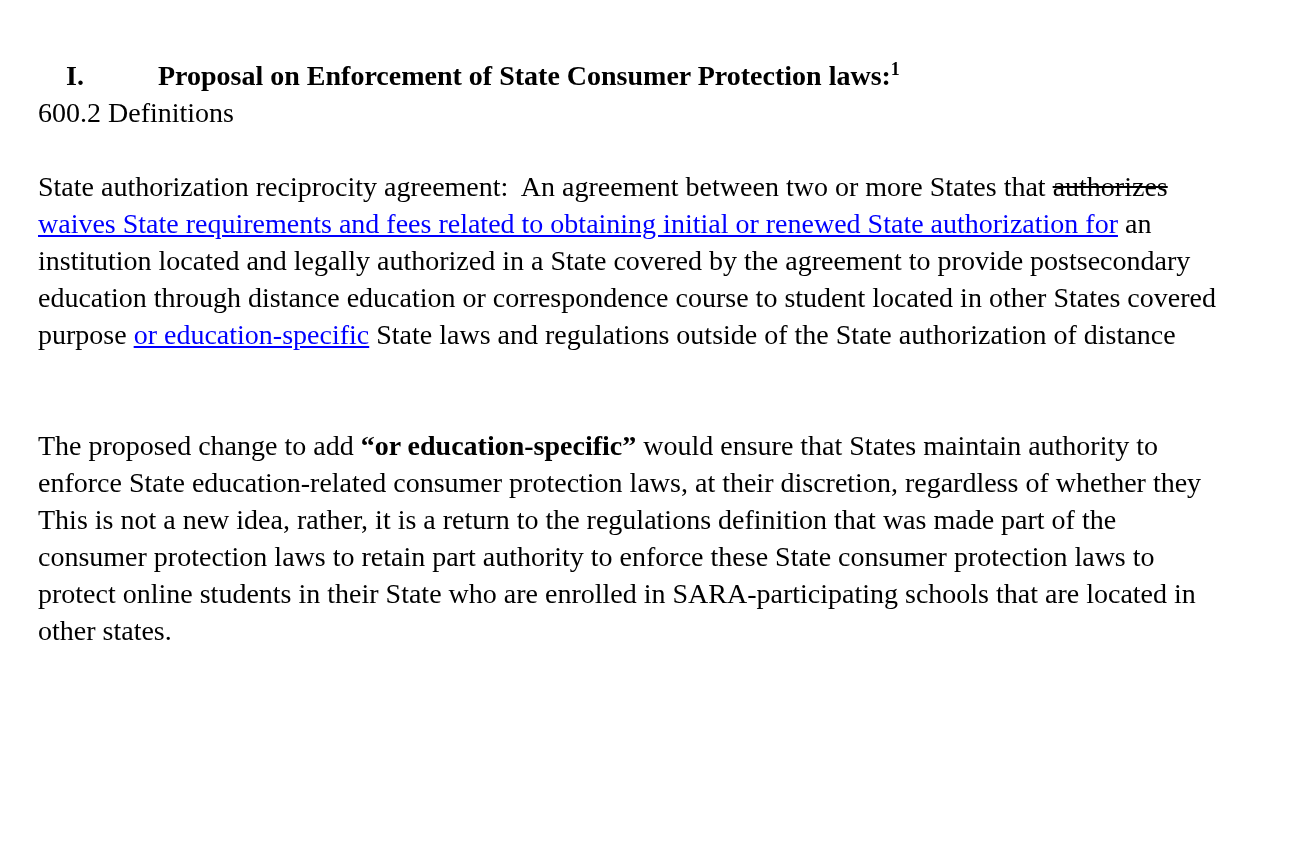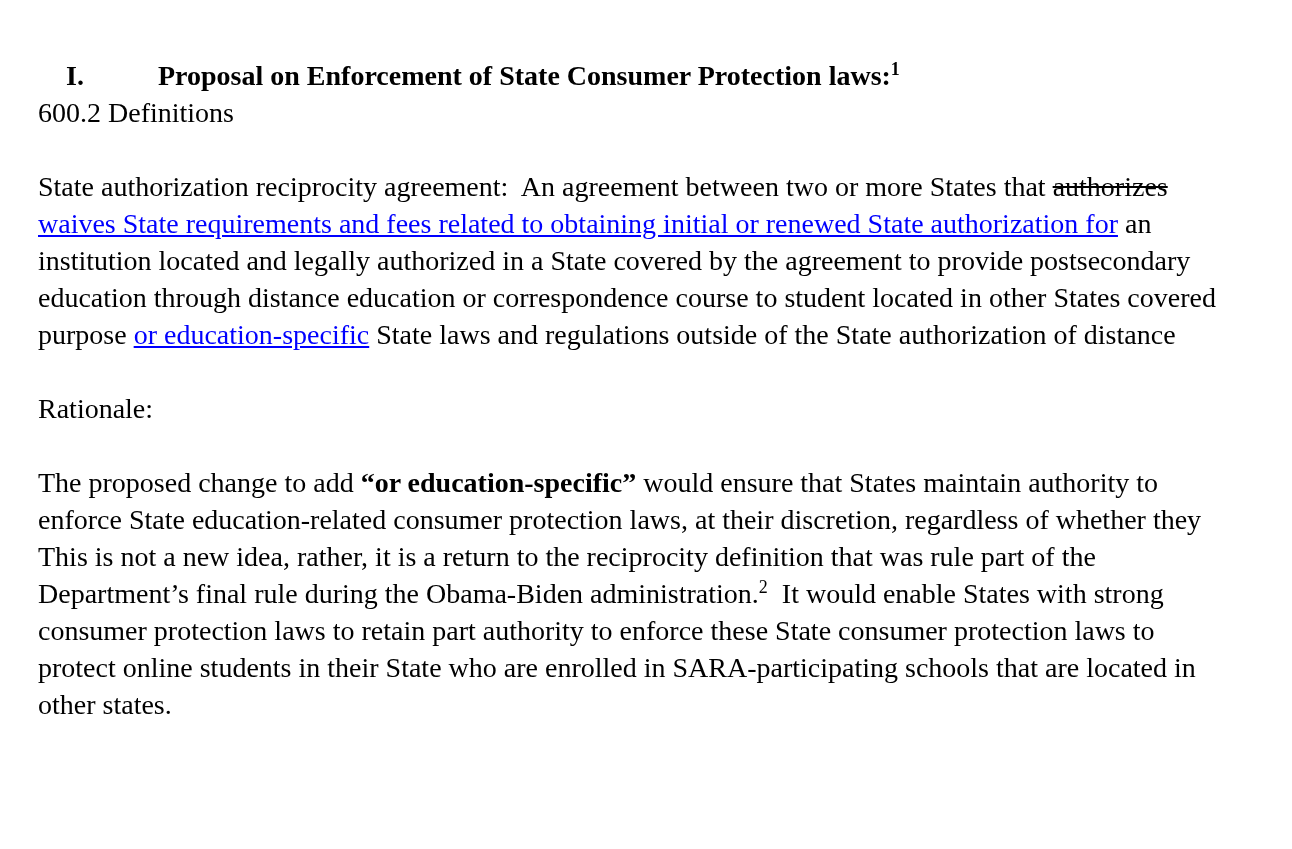--- a/index.html
+++ b/index.html
@@ -59,27 +59,25 @@
   <div>
       <div class="line"><span class="seg-plain">State authorization reciprocity agreement:  An agreement between two or more States that </span><span class="seg-strike">authorizes</span></div>
       <div class="line"><span class="seg-link">waives State requirements and fees related to obtaining initial or renewed State authorization for</span><span class="seg-plain"> an</span></div>
       <div class="line"><span class="seg-plain">institution located and legally authorized in a State covered by the agreement to provide postsecondary</span></div>
       <div class="line"><span class="seg-plain">education through distance education or correspondence course to student located in other States covered</span></div>
       <div class="line"><span class="seg-plain">purpose </span><span class="seg-link">or education-specific</span><span class="seg-plain"> State laws and regulations outside of the State authorization of distance</span></div>
     </div>
 
   <div class="spacer"></div>
 
-  <div class="line">Rationale:</div>
 
   <div class="spacer"></div>
 
   <div>
       <div class="line"><span class="seg-plain">The proposed change to add </span><span class="seg-bold">“or education-specific”</span><span class="seg-plain"> would ensure that States maintain authority to</span></div>
       <div class="line"><span class="seg-plain">enforce State education-related consumer protection laws, at their discretion, regardless of whether they</span></div>
-      <div class="line"><span class="seg-plain">This is not a new idea, rather, it is a return to the reciprocity definition that was rule part of the</span></div>
-      <div class="line"><span class="seg-plain">Department’s final rule during the Obama-Biden administration.</span><span class="seg-sup">2</span><span class="seg-plain">  It would enable States with strong</span></div>
+      <div class="line"><span class="seg-plain">This is not a new idea, rather, it is a return to the regulations definition that was made part of the</span></div>
       <div class="line"><span class="seg-plain">consumer protection laws to retain part authority to enforce these State consumer protection laws to</span></div>
       <div class="line"><span class="seg-plain">protect online students in their State who are enrolled in SARA-participating schools that are located in</span></div>
       <div class="line"><span class="seg-plain">other states.</span></div>
     </div>
 
 </div>
 
 </body></html>

